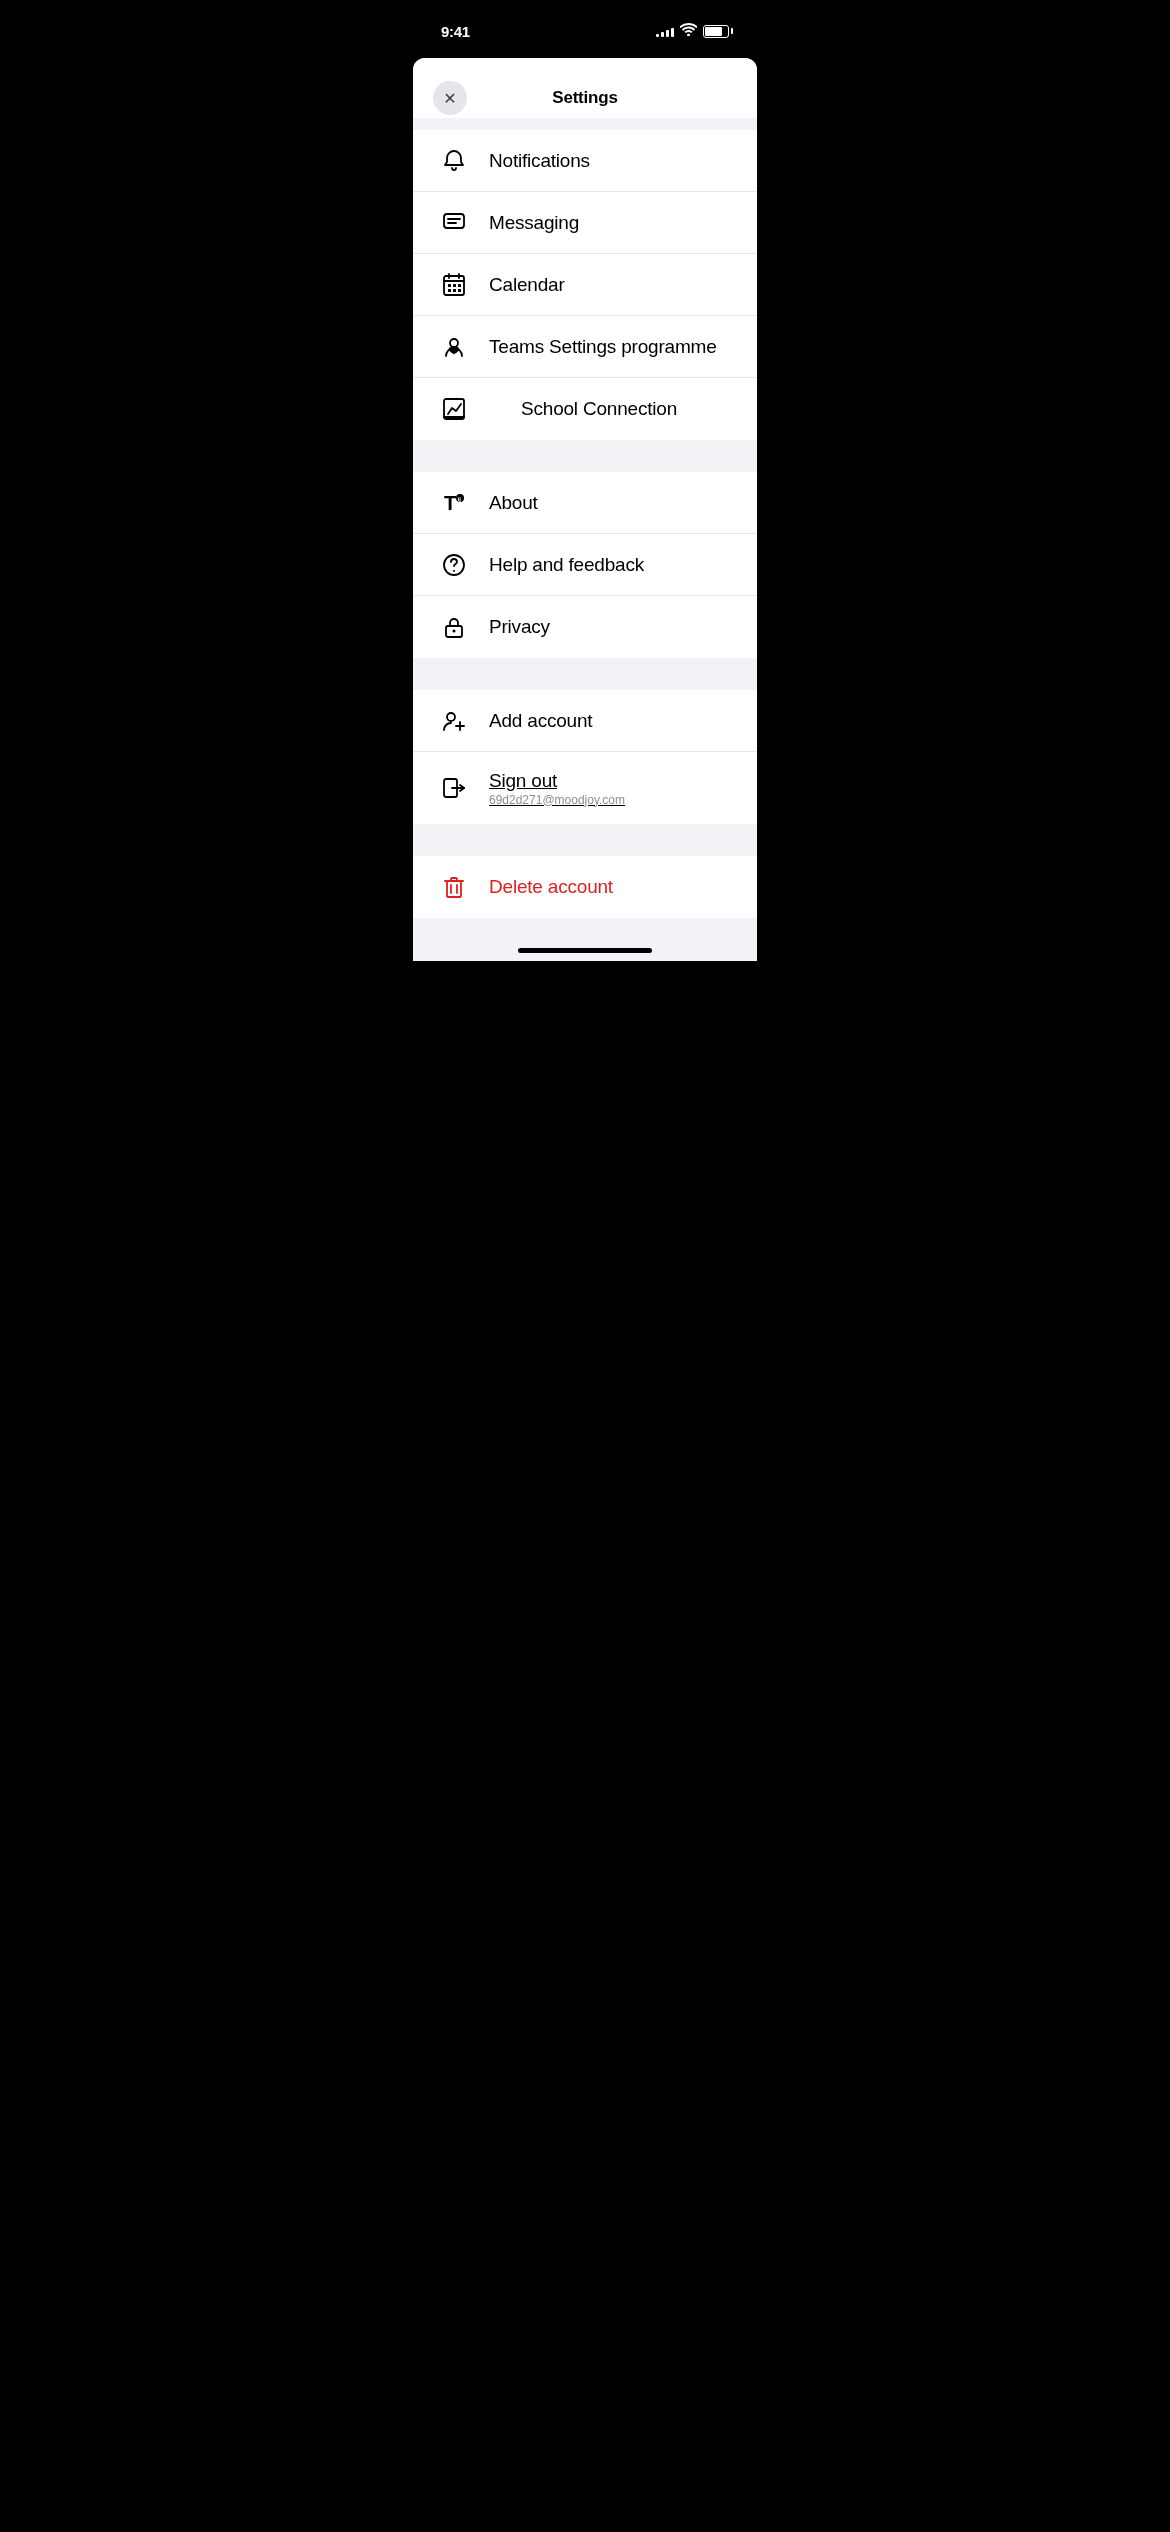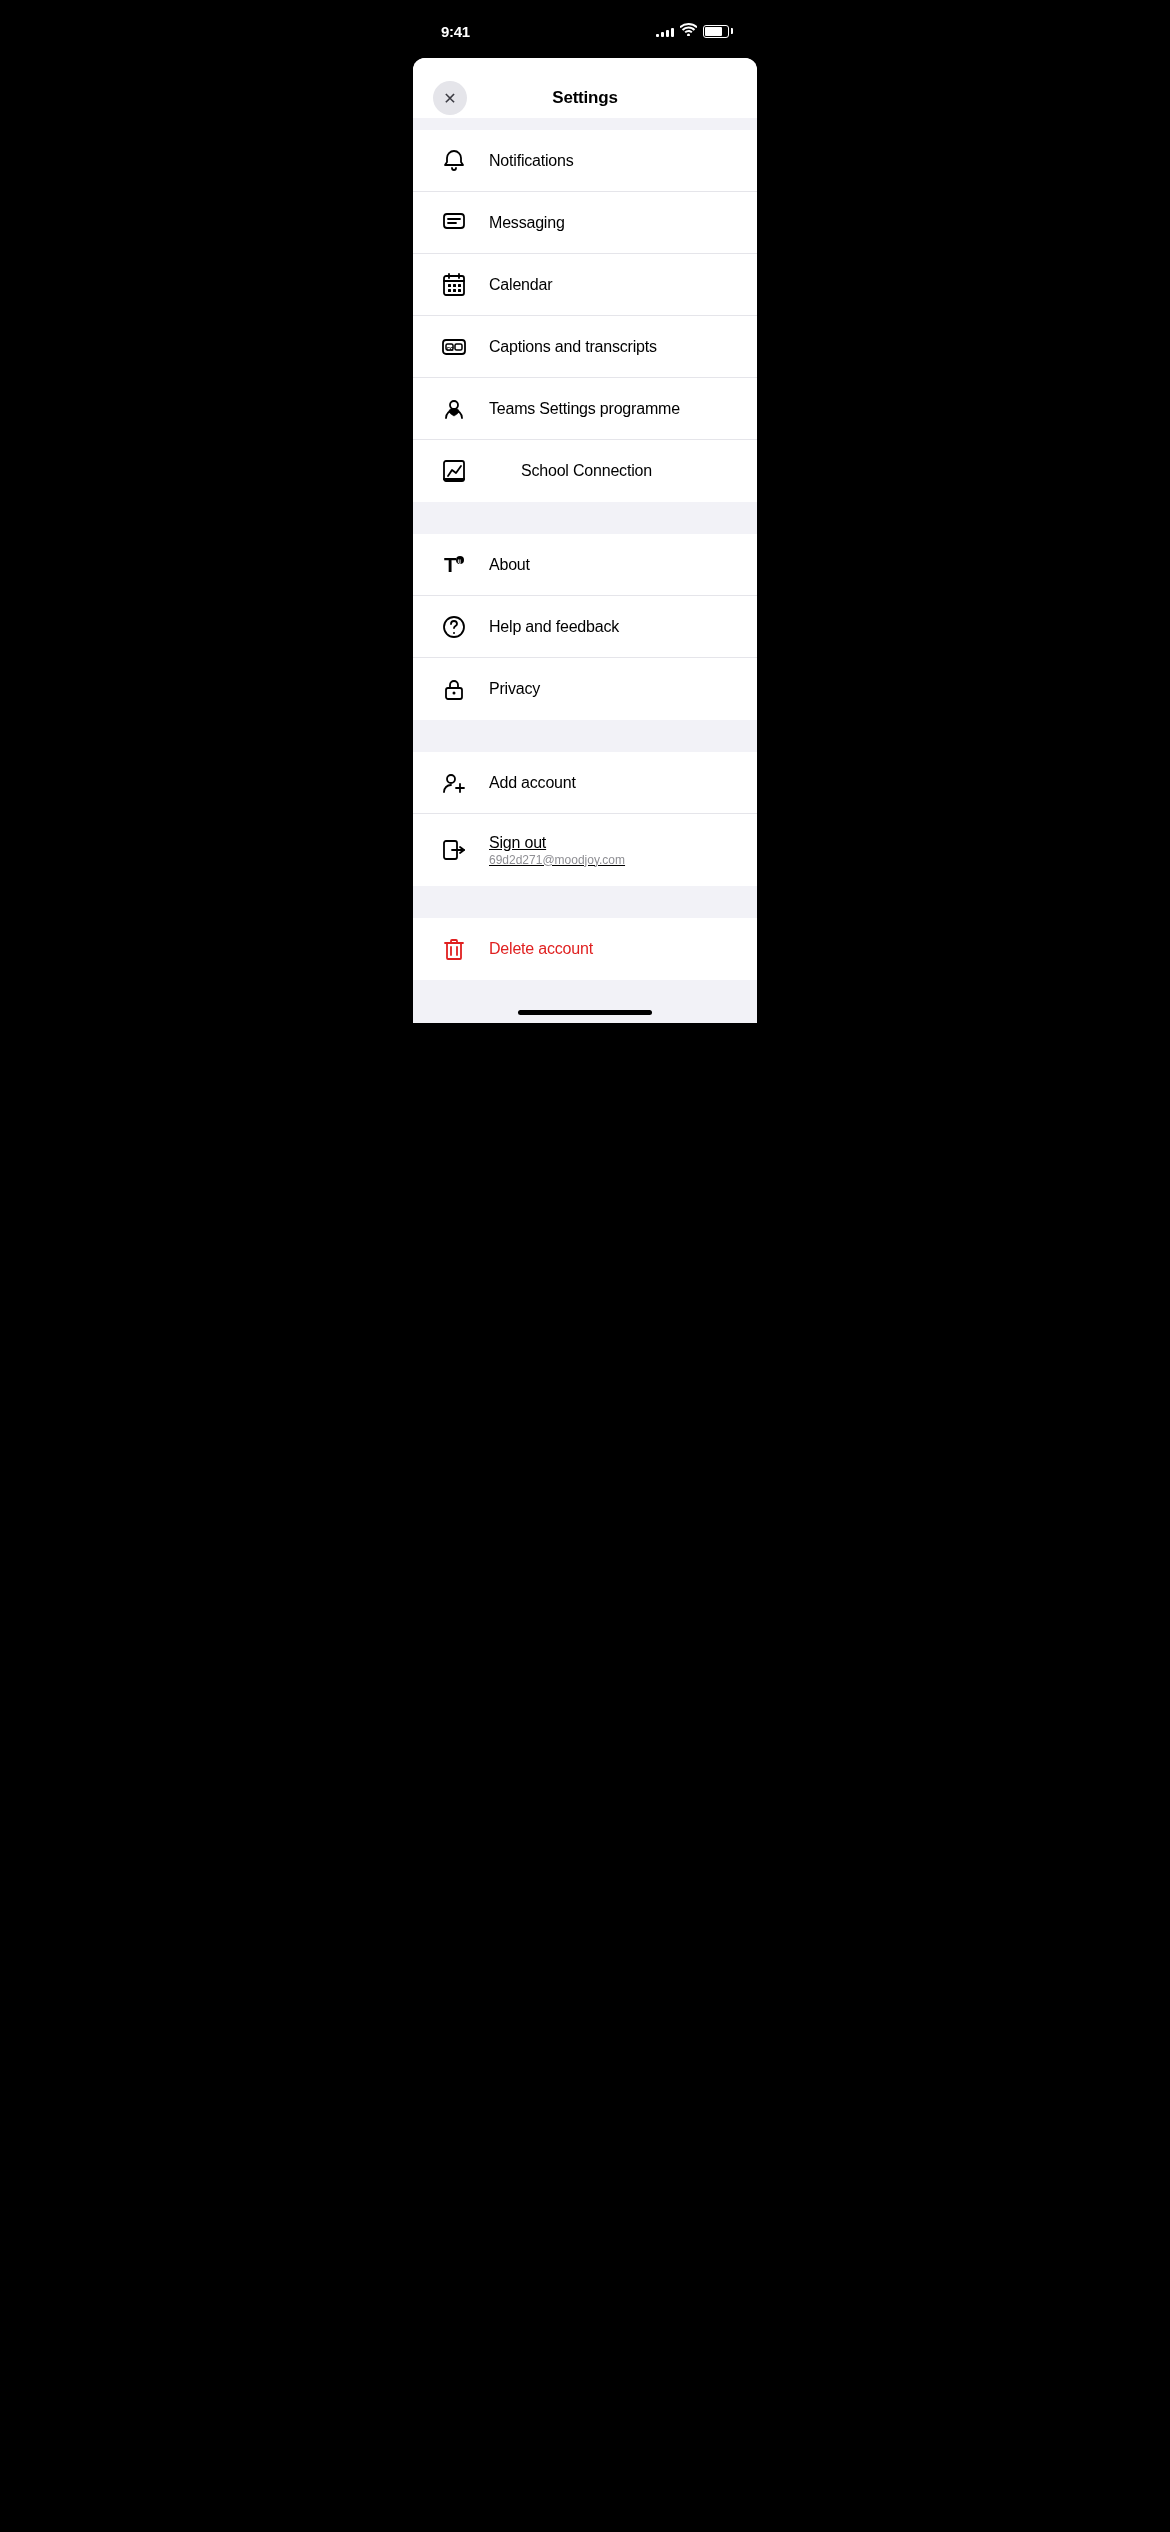--- a/index.html
+++ b/index.html
@@ -171,21 +171,21 @@
       margin-right: 14px;
       flex-shrink: 0;
     }
 
     .menu-icon svg {
       width: 26px;
       height: 26px;
     }
 
     .menu-label {
-      font-size: 16px;
+      font-size: 19px;
       color: #000;
       letter-spacing: -0.2px;
       font-weight: 400;
     }
 
     .menu-label-sub {
       display: flex;
       flex-direction: column;
     }
 
@@ -288,31 +288,20 @@
             <rect x="17" y="12" width="3" height="3" rx="0.5" fill="#000" stroke="none"></rect>
             <rect x="7" y="17" width="3" height="3" rx="0.5" fill="#000" stroke="none"></rect>
             <rect x="12" y="17" width="3" height="3" rx="0.5" fill="#000" stroke="none"></rect>
             <rect x="17" y="17" width="3" height="3" rx="0.5" fill="#000" stroke="none"></rect>
           </svg>
         </div>
         <span class="menu-label">Calendar</span>
       </div>
 
 
-      <div class="menu-item">
-        <div class="menu-icon">
-          <svg viewBox="0 0 26 26" fill="none" stroke="#000" stroke-width="1.8" stroke-linecap="round" stroke-linejoin="round">
-            <rect x="2" y="6" width="22" height="14" rx="3"></rect>
-            <rect x="5" y="10" width="7" height="6" rx="1.5" stroke="#000" stroke-width="1.5"></rect>
-            <rect x="14" y="10" width="7" height="6" rx="1.5" stroke="#000" stroke-width="1.5"></rect>
-            <text x="5.5" y="16.5" font-size="5" fill="#000" stroke="none" font-family="sans-serif" font-weight="600">CC</text>
-          </svg>
-        </div>
-        <span class="menu-label">Captions and transcripts</span>
-      </div>
 
       <div class="menu-item">
         <div class="menu-icon">
           <svg viewBox="0 0 26 26" fill="none" stroke="#000" stroke-width="1.8" stroke-linecap="round" stroke-linejoin="round">
             <circle cx="13" cy="9" r="4"></circle>
             <path d="M5 22c0-4.4 3.6-8 8-8s8 3.6 8 8"></path>
             <path d="M13 13.5c1.5-1.5 5-1 5 2 0 2-5 4.5-5 4.5s-5-2.5-5-4.5c0-3 3.5-3.5 5-2z" fill="#000" stroke="#000" stroke-width="0.5"></path>
           </svg>
         </div>
         <span class="menu-label">Teams Settings programme</span>

